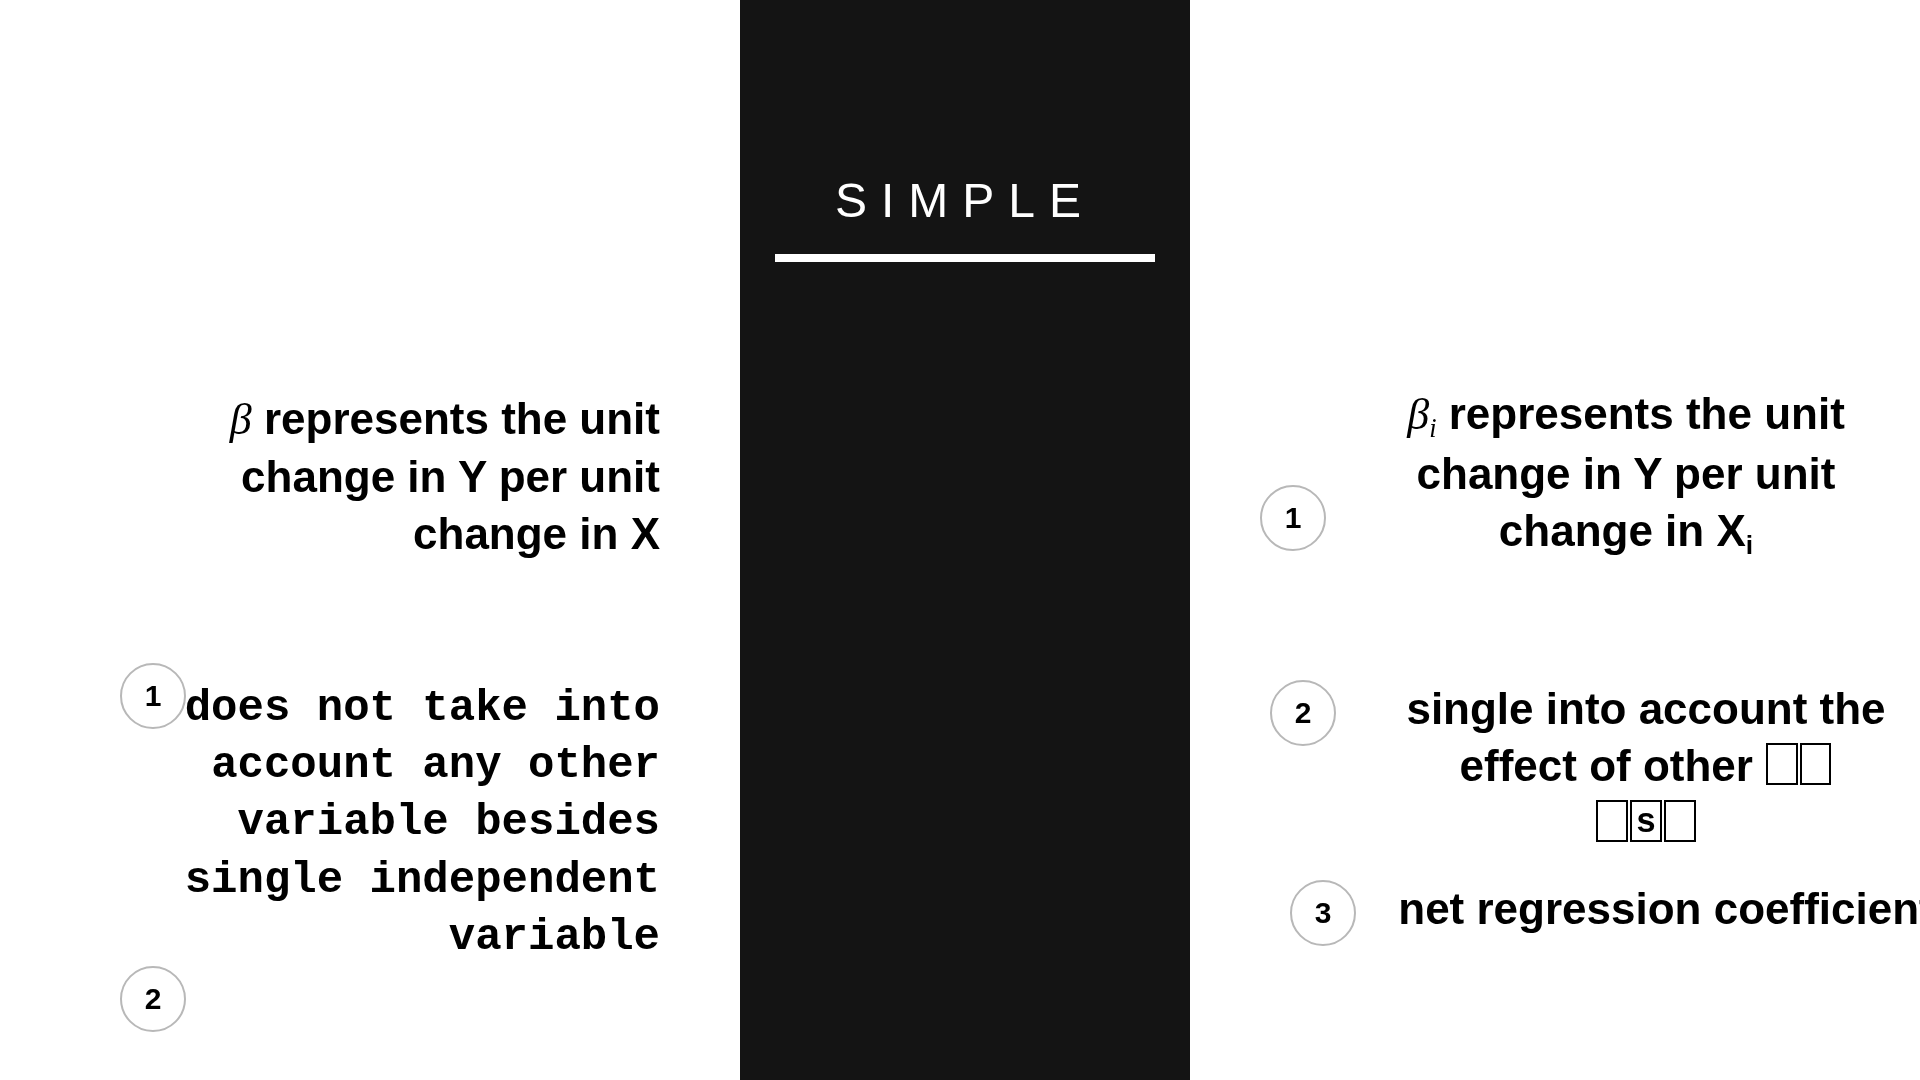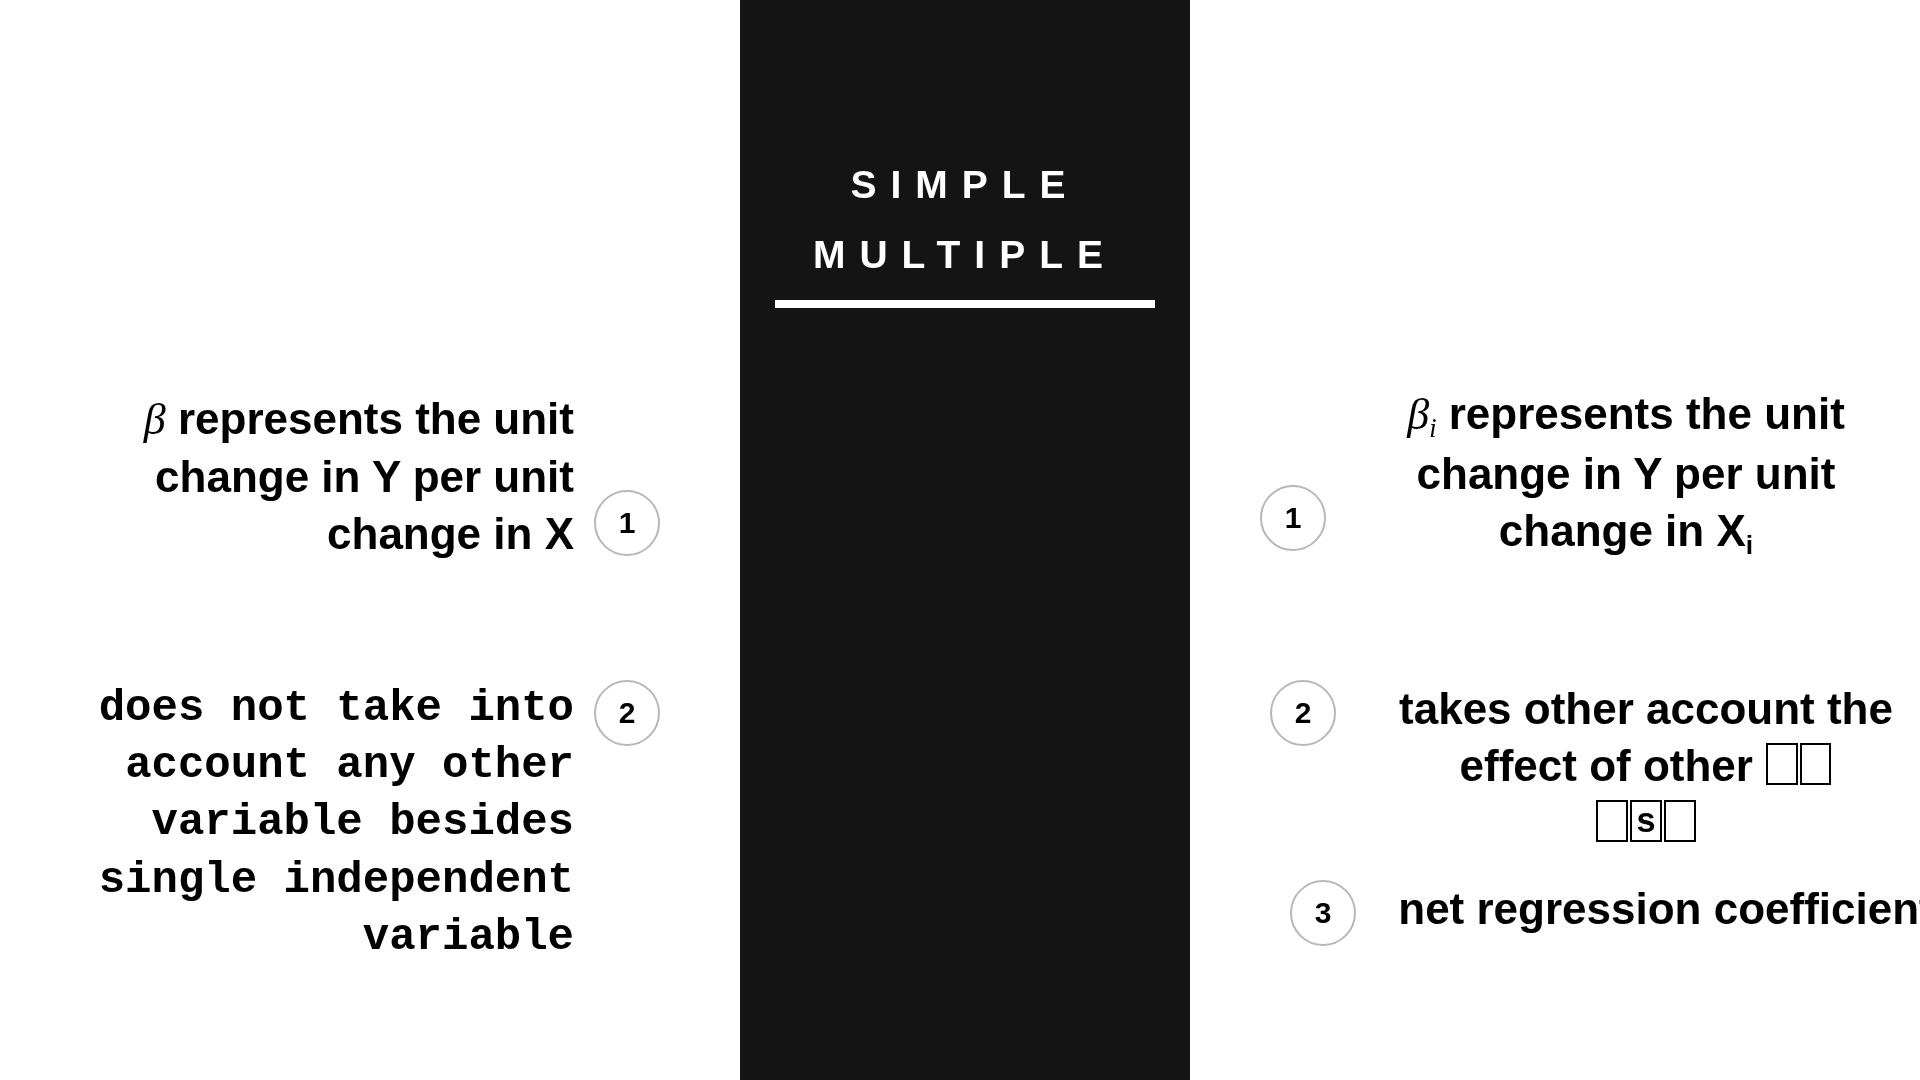--- a/index.html
+++ b/index.html
@@ -16,26 +16,26 @@
     top: 0;
     left: 740px;
     width: 450px;
     height: 1080px;
     background: #141414;
     color: #ffffff;
     text-align: center;
   }
   .center-title {
     position: absolute;
-    top: 150px;
+    top: 158px;
     left: 0;
     width: 100%;
-    font-weight: 700;
+    font-weight: 400;
     letter-spacing: 14px;
-    font-size: 39px;
+    font-size: 48px;
     line-height: 1.8;
   }
   .center-title .underline {
     display: block;
     width: 380px;
     height: 8px;
     background: #ffffff;
     margin: 10px auto 0 auto;
   }
   .left-col {
@@ -50,21 +50,21 @@
     top: 0;
     left: 1230px;
     width: 690px;
     height: 1080px;
   }
   .item {
     position: absolute;
     display: flex;
     align-items: flex-start;
   }
-  .item-left { flex-direction: row; }
+  .item-left { flex-direction: column; }
   .item-right { flex-direction: row; }
   .item-text {
     font-weight: 900;
     font-size: 44px;
     line-height: 1.3;
     color: #000;
   }
   .item-text-left { text-align: right; }
   .item-text-right { text-align: center; }
   .bullet {
@@ -122,21 +122,20 @@
     font-weight: 900;
     font-size: 0.78em;
   }
 </style>
 </head>
 <body>
 
 <div class="center-band">
   <div class="center-title">
     <div>SIMPLE</div>
-    <div>MULTIPLE</div>
     <span class="underline"></span>
   </div>
 </div>
 
 <div class="left-col">
 
   <div class="item item-left" style="top:390px; right:40px; left:auto; position:absolute; align-items:flex-start;">
     <div class="item-text item-text-left" style="width:560px;">
       <span class="beta">β</span><span> represents the unit change in Y per unit change in X</span>
     </div>
@@ -155,21 +154,21 @@
   <div class="item item-right" style="top:385px; left:30px; position:absolute; align-items:flex-start;">
     <div class="bullet bullet-right">1</div>
     <div class="item-text item-text-right" style="width:560px;">
       <span class="beta-i"><span>β</span><span class="sub">i</span></span><span> represents the unit change in Y per unit change in X</span><span class="sub-roman">i</span>
     </div>
   </div>
 
   <div class="item item-right" style="top:680px; left:40px; position:absolute; align-items:flex-start;">
     <div class="bullet bullet-right-2">2</div>
     <div class="item-text item-text-right" style="width:560px;">
-      <span>takes other account the effect of other </span><span class="tofu"></span><span class="tofu"></span><br><span class="tofu"></span><span class="tofu tofu-s"></span><span class="tofu"></span>
+      <span>single into account the effect of other </span><span class="tofu"></span><span class="tofu"></span><br><span class="tofu"></span><span class="tofu tofu-s"></span><span class="tofu"></span>
     </div>
   </div>
 
   <div class="item item-right" style="top:880px; left:60px; position:absolute; align-items:flex-start;">
     <div class="bullet bullet-right-3">3</div>
     <div class="item-text item-text-right" style="width:540px;">net regression coefficient</div>
   </div>
 
 </div>
 

